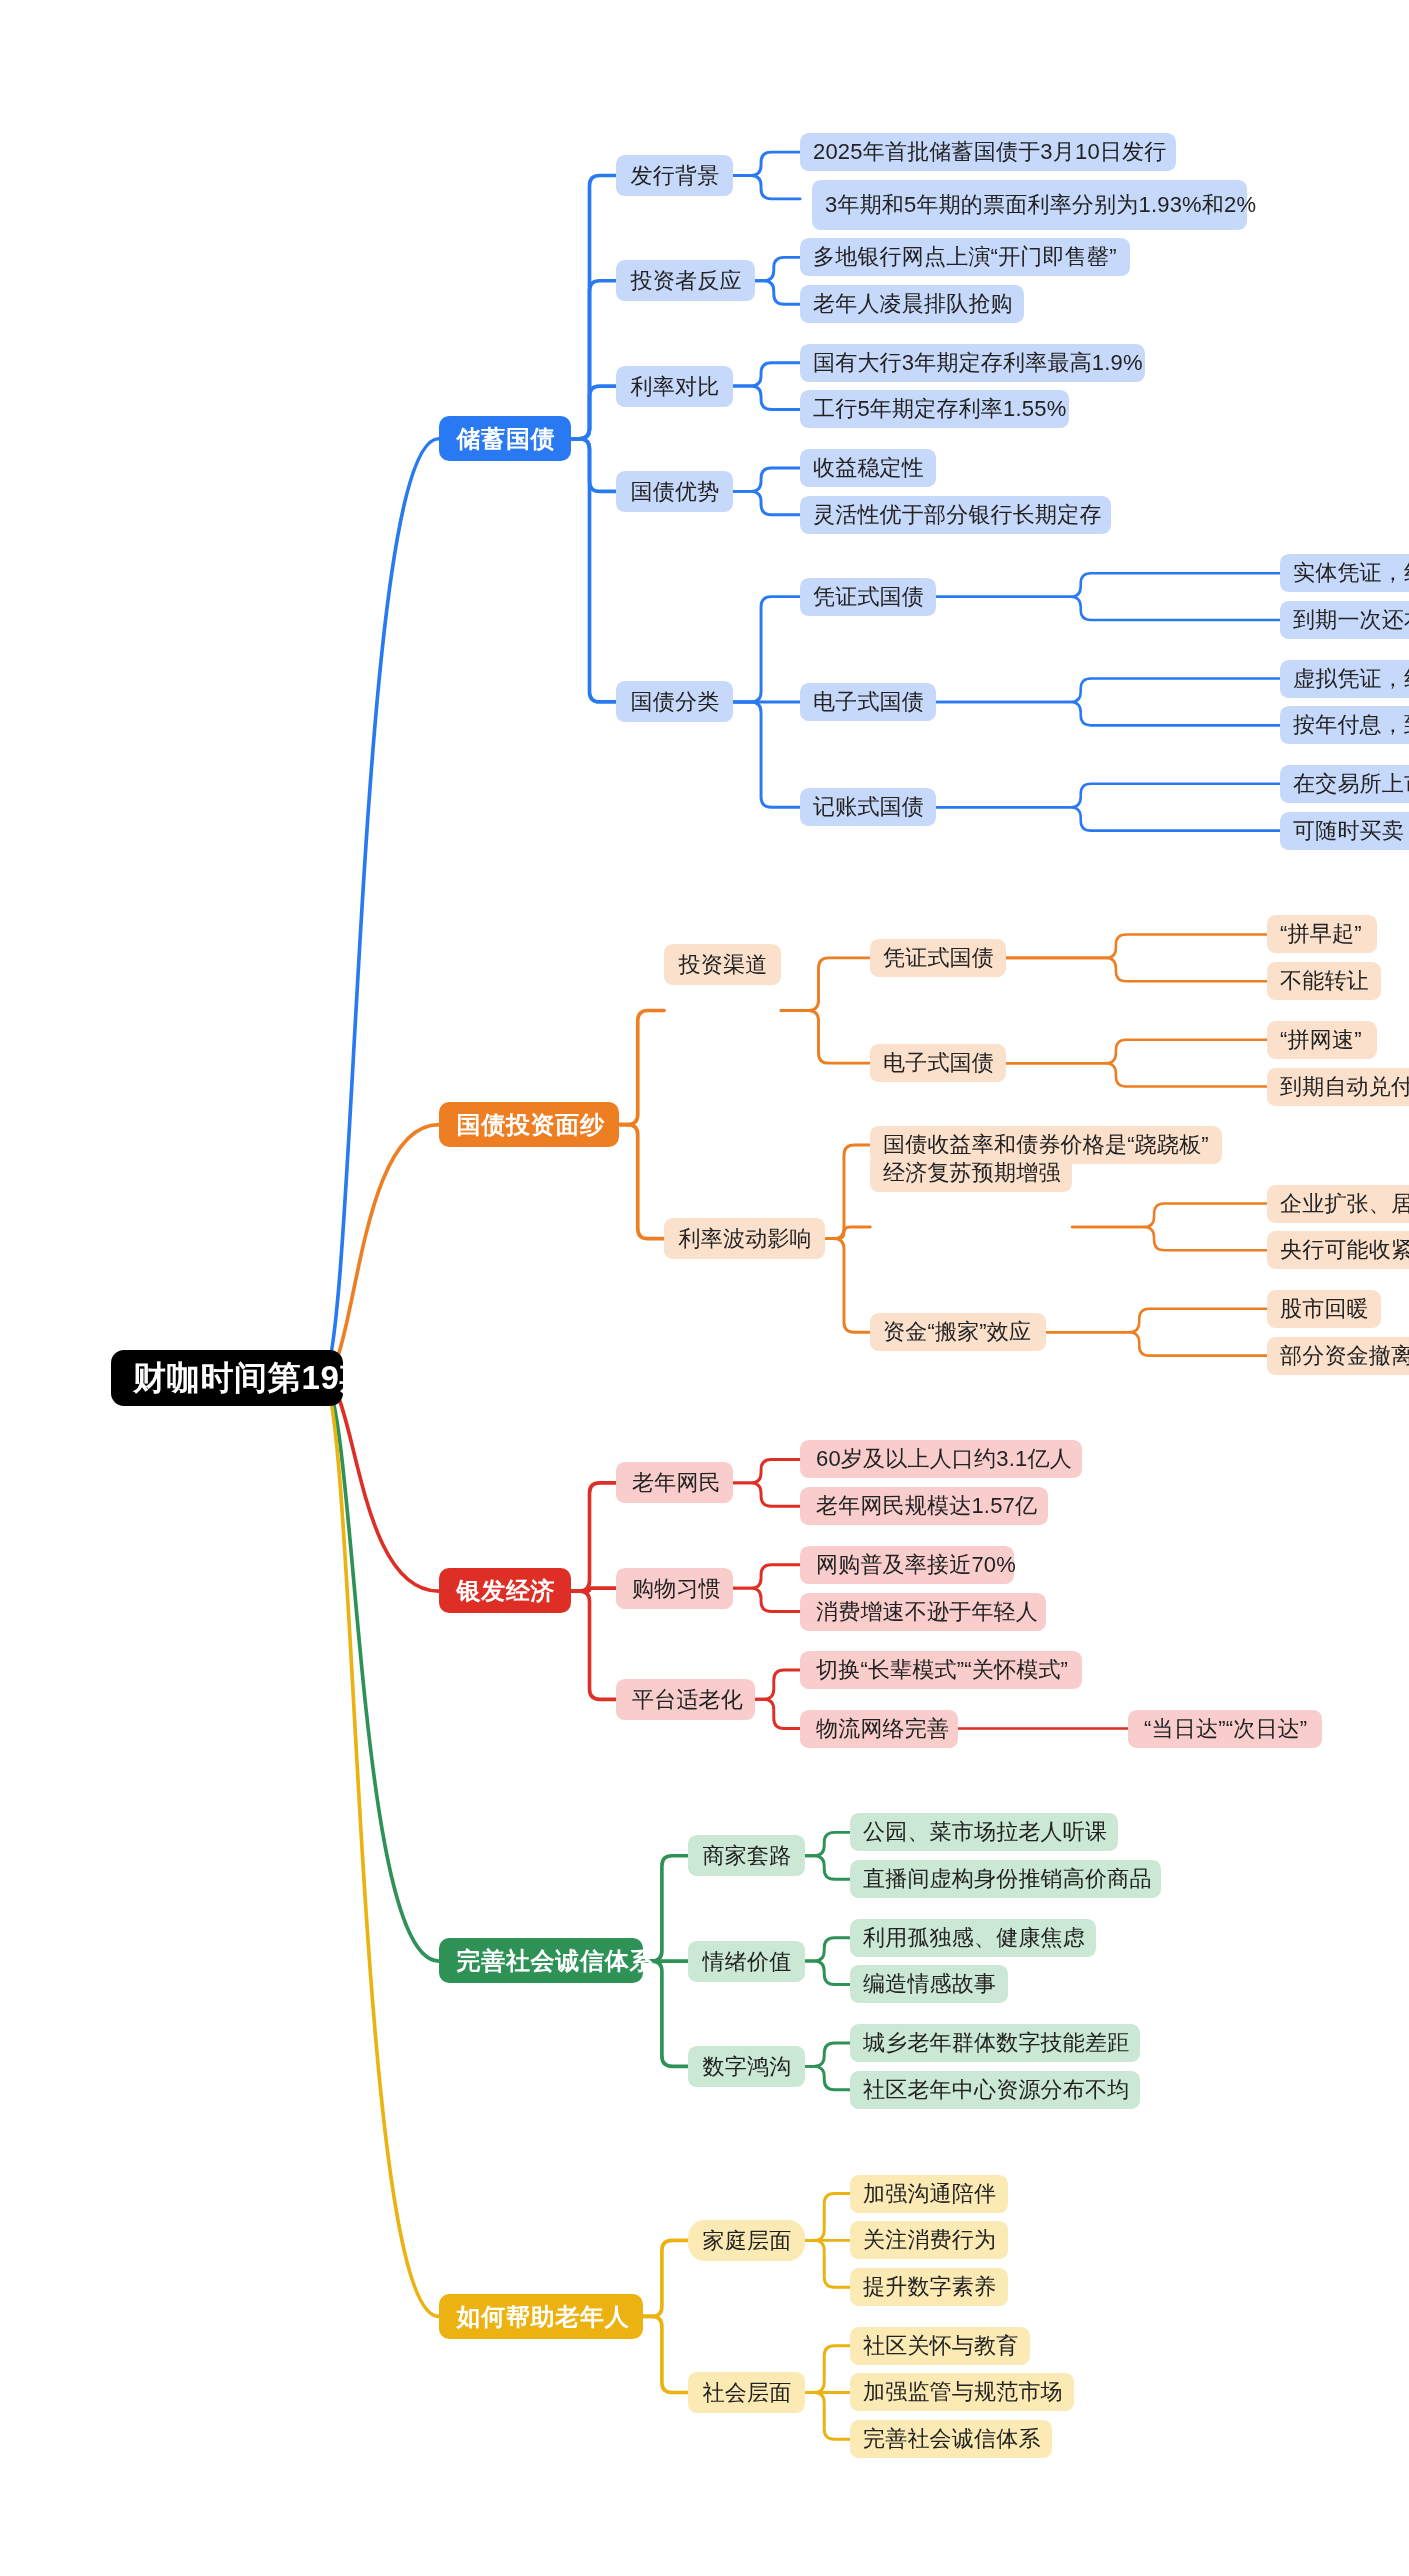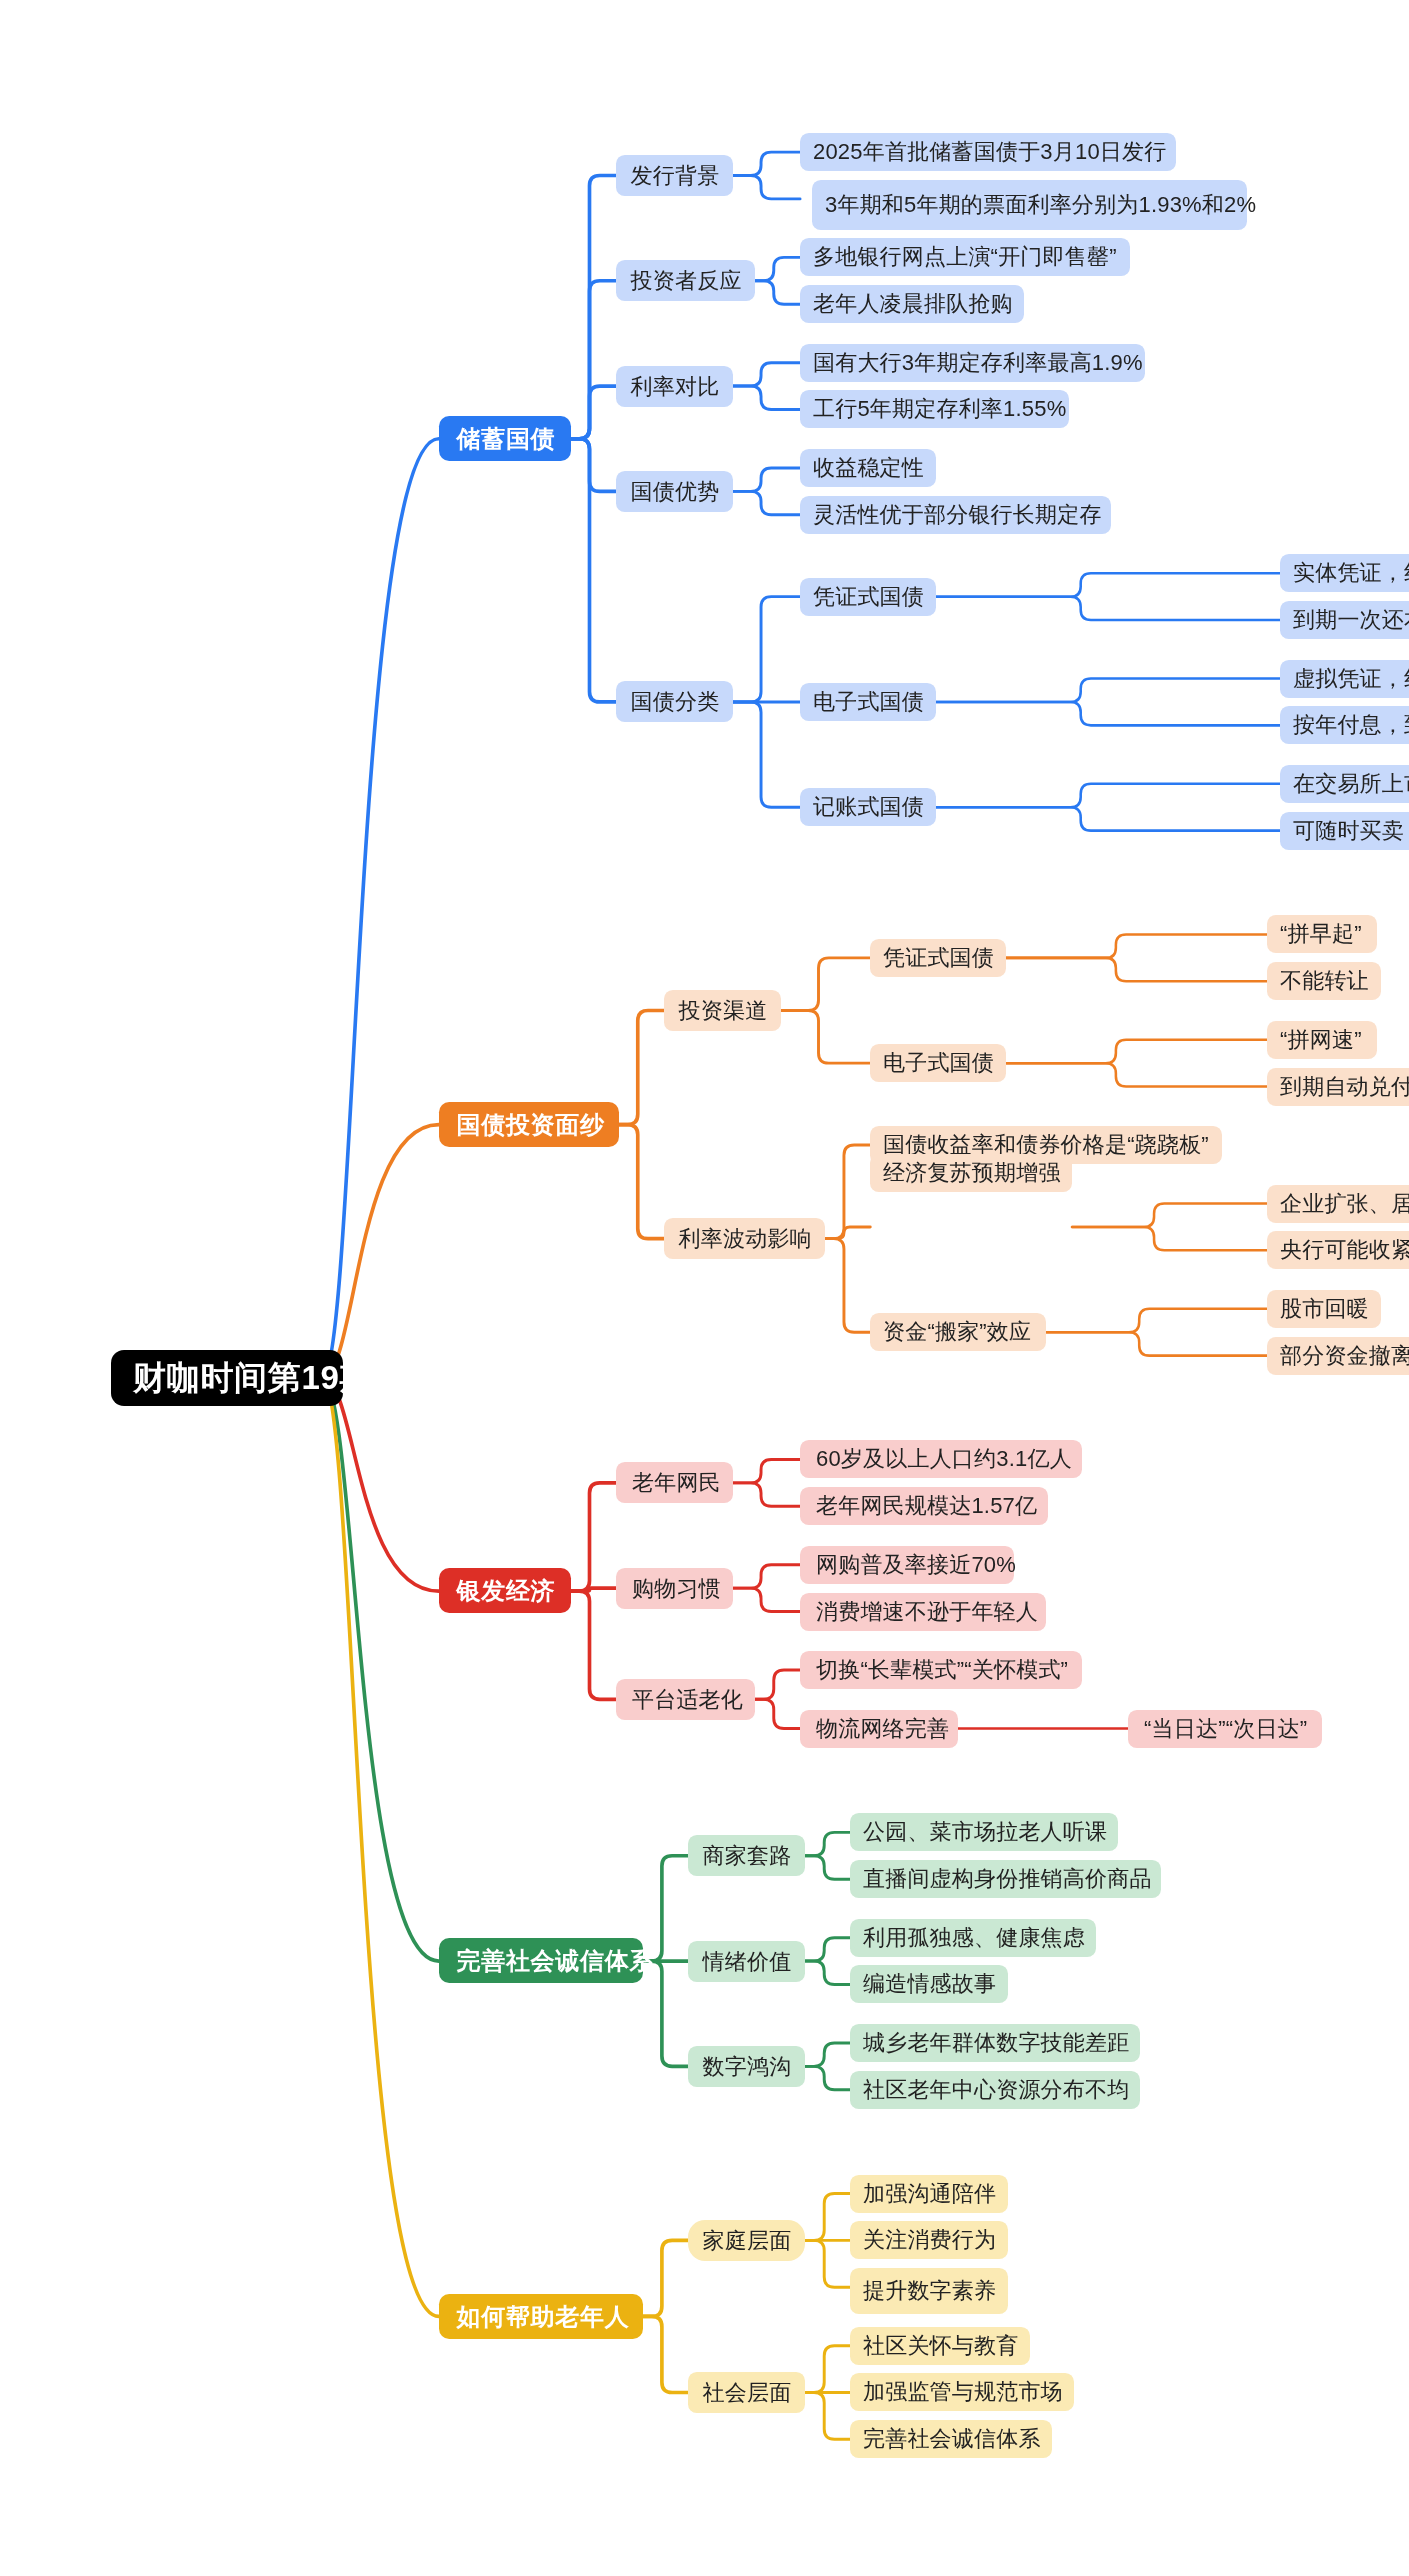--- a/index.html
+++ b/index.html
@@ -176,21 +176,21 @@
       <div class="node lvl3 c-blue-2" style="left: 800px; top: 578px; width: 136px; height: 38px;">凭证式国债</div>
       <div class="node lvl4 c-blue-2" style="left: 1280px; top: 554px; width: 224px; height: 38px;">实体凭证，线下购买</div>
       <div class="node lvl4 c-blue-2" style="left: 1280px; top: 601px; width: 202px; height: 38px;">到期一次还本付息</div>
       <div class="node lvl3 c-blue-2" style="left: 800px; top: 683px; width: 136px; height: 38px;">电子式国债</div>
       <div class="node lvl4 c-blue-2" style="left: 1280px; top: 660px; width: 224px; height: 38px;">虚拟凭证，线上购买</div>
       <div class="node lvl4 c-blue-2" style="left: 1280px; top: 706px; width: 268px; height: 38px;">按年付息，到期自动到账</div>
       <div class="node lvl3 c-blue-2" style="left: 800px; top: 788px; width: 136px; height: 38px;">记账式国债</div>
       <div class="node lvl4 c-blue-2" style="left: 1280px; top: 765px; width: 158px; height: 38px;">在交易所上市</div>
       <div class="node lvl4 c-blue-2" style="left: 1280px; top: 812px; width: 290px; height: 38px;">可随时买卖，价格波动较大</div>
       <div class="node lvl1 c-orange-1" style="left: 439px; top: 1102px; width: 180px; height: 45px;">国债投资面纱</div>
-      <div class="node lvl2 c-orange-2" style="left: 664px; top: 990px; width: 117px; height: 41px;">投资渠道</div>
+      <div class="node lvl2 c-orange-2" style="left: 664px; top: 944px; width: 117px; height: 41px;">投资渠道</div>
       <div class="node lvl3 c-orange-2" style="left: 870px; top: 939px; width: 136px; height: 38px;">凭证式国债</div>
       <div class="node lvl4 c-orange-2" style="left: 1267px; top: 915px; width: 110px; height: 38px;">“拼早起”</div>
       <div class="node lvl4 c-orange-2" style="left: 1267px; top: 962px; width: 114px; height: 38px;">不能转让</div>
       <div class="node lvl3 c-orange-2" style="left: 870px; top: 1044px; width: 136px; height: 38px;">电子式国债</div>
       <div class="node lvl4 c-orange-2" style="left: 1267px; top: 1021px; width: 110px; height: 38px;">“拼网速”</div>
       <div class="node lvl4 c-orange-2" style="left: 1267px; top: 1068px; width: 158px; height: 38px;">到期自动兑付</div>
       <div class="node lvl2 c-orange-2" style="left: 664px; top: 1218px; width: 161px; height: 41px;">利率波动影响</div>
       <div class="node lvl3 c-orange-2" style="left: 870px; top: 1126px; width: 352px; height: 38px;">国债收益率和债券价格是“跷跷板”</div>
       <div class="node lvl3 c-orange-2" style="left: 870px; top: 1154px; width: 202px; height: 38px;">经济复苏预期增强</div>
       <div class="node lvl4 c-orange-2" style="left: 1267px; top: 1185px; width: 268px; height: 38px;">企业扩张、居民消费回暖</div>
@@ -216,20 +216,20 @@
       <div class="node lvl2 c-green-2" style="left: 688px; top: 1941px; width: 117px; height: 41px;">情绪价值</div>
       <div class="node lvl3 c-green-2" style="left: 850px; top: 1919px; width: 246px; height: 38px;">利用孤独感、健康焦虑</div>
       <div class="node lvl3 c-green-2" style="left: 850px; top: 1965px; width: 158px; height: 38px;">编造情感故事</div>
       <div class="node lvl2 c-green-2" style="left: 688px; top: 2046px; width: 117px; height: 41px;">数字鸿沟</div>
       <div class="node lvl3 c-green-2" style="left: 850px; top: 2024px; width: 290px; height: 38px;">城乡老年群体数字技能差距</div>
       <div class="node lvl3 c-green-2" style="left: 850px; top: 2071px; width: 290px; height: 38px;">社区老年中心资源分布不均</div>
       <div class="node lvl1 c-yellow-1" style="left: 439px; top: 2294px; width: 204px; height: 45px;">如何帮助老年人</div>
       <div class="node lvl2 c-yellow-2" style="left: 688px; top: 2220px; width: 117px; height: 41px; border-radius: 17px;">家庭层面</div>
       <div class="node lvl3 c-yellow-2" style="left: 850px; top: 2175px; width: 158px; height: 38px;">加强沟通陪伴</div>
       <div class="node lvl3 c-yellow-2" style="left: 850px; top: 2221px; width: 158px; height: 38px;">关注消费行为</div>
-      <div class="node lvl3 c-yellow-2" style="left: 850px; top: 2268px; width: 158px; height: 46px;">提升数字素养</div>
+      <div class="node lvl3 c-yellow-2" style="left: 850px; top: 2268px; width: 158px; height: 38px;">提升数字素养</div>
       <div class="node lvl2 c-yellow-2" style="left: 688px; top: 2372px; width: 117px; height: 41px;">社会层面</div>
       <div class="node lvl3 c-yellow-2" style="left: 850px; top: 2327px; width: 180px; height: 38px;">社区关怀与教育</div>
       <div class="node lvl3 c-yellow-2" style="left: 850px; top: 2373px; width: 224px; height: 38px;">加强监管与规范市场</div>
       <div class="node lvl3 c-yellow-2" style="left: 850px; top: 2420px; width: 202px; height: 38px;">完善社会诚信体系</div>
     </div>
 </div>
 
 
 </body></html>

